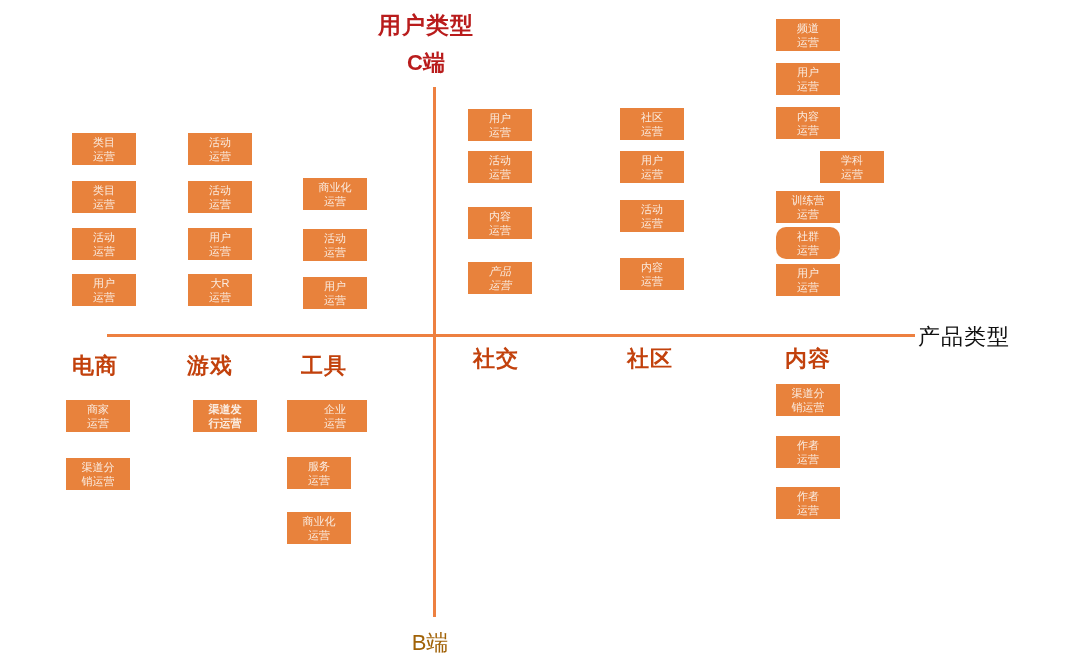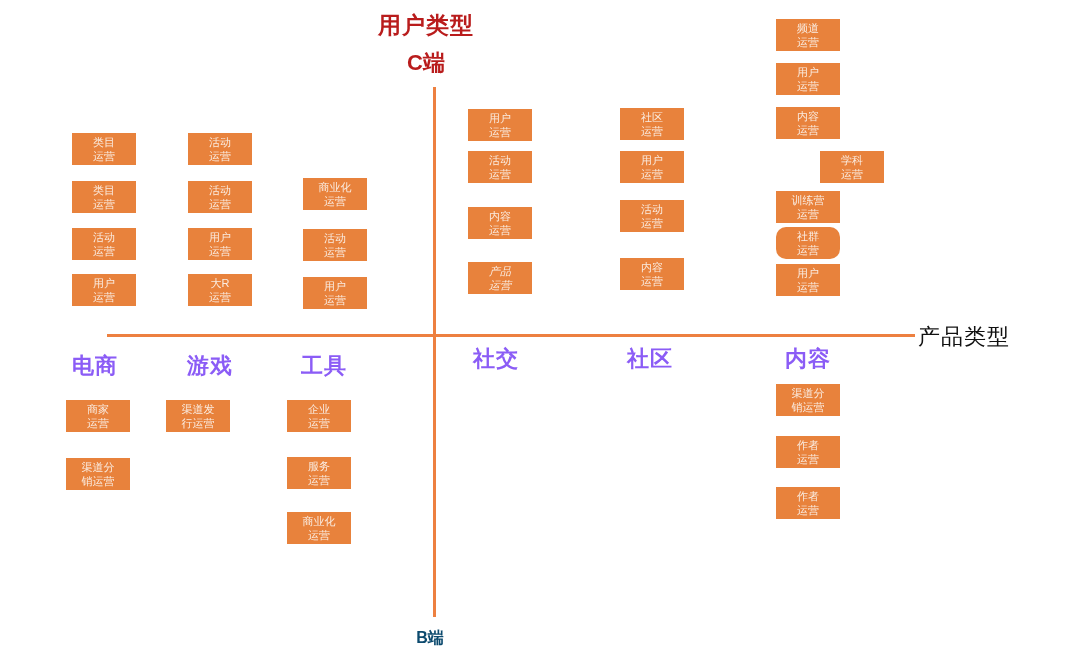--- a/index.html
+++ b/index.html
@@ -35,40 +35,40 @@
   .haxis-label {
     left: 918px; top: 322px;
     font-size: 22px;
     font-weight: normal;
     color: #111111;
     letter-spacing: 1px;
   }
   .baxis-label {
     left: 430px; top: 628px;
     transform: translateX(-50%);
-    font-size: 16px;
-    font-weight: bold;
-    color: #0c4a6e;
+    font-size: 22px;
+    font-weight: normal;
+    color: #a16207;
   }
   .axis-line-v {
     left: 433px; top: 87px;
     width: 3px; height: 530px;
     background: var(--accent, #ED8040);
   }
   .axis-line-h {
     left: 107px; top: 334px;
     width: 808px; height: 3px;
     background: var(--accent, #ED8040);
   }
   .cat-header {
     position: absolute;
     transform: translateX(-50%);
     font-size: 22px;
     font-weight: bold;
-    color: #8b5cf6;
+    color: #c2410c;
     letter-spacing: 1px;
     white-space: nowrap;
   }
   .op-box {
     position: absolute;
     width: 64px;
     height: 32px;
     background: var(--box, #E8823C);
     color: var(--boxText, #FAECE1);
     font-size: 11px;
@@ -114,30 +114,30 @@
 销运营</div>
     <div class="cat-header" style="left: 210px; top: 351px; text-align: center;">游戏</div>
     <div class="op-box" style="left: 188px; top: 133px;">活动
 运营</div>
     <div class="op-box" style="left: 188px; top: 181px;">活动
 运营</div>
     <div class="op-box" style="left: 188px; top: 228px;">用户
 运营</div>
     <div class="op-box" style="left: 188px; top: 274px;">大R
 运营</div>
-    <div class="op-box" style="left: 166px; top: 400px;">渠道发
+    <div class="op-box" style="left: 193px; top: 400px; font-weight: bold;">渠道发
 行运营</div>
     <div class="cat-header" style="left: 324px; top: 351px;">工具</div>
     <div class="op-box" style="left: 303px; top: 178px;">商业化
 运营</div>
     <div class="op-box" style="left: 303px; top: 229px;">活动
 运营</div>
     <div class="op-box" style="left: 303px; top: 277px;">用户
 运营</div>
-    <div class="op-box" style="left: 287px; top: 400px;">企业
+    <div class="op-box" style="left: 287px; top: 400px; padding-left: 16px;">企业
 运营</div>
     <div class="op-box" style="left: 287px; top: 457px;">服务
 运营</div>
     <div class="op-box" style="left: 287px; top: 512px;">商业化
 运营</div>
     <div class="cat-header" style="left: 496px; top: 344px;">社交</div>
     <div class="op-box" style="left: 468px; top: 109px;">用户
 运营</div>
     <div class="op-box" style="left: 468px; top: 151px;">活动
 运营</div>

